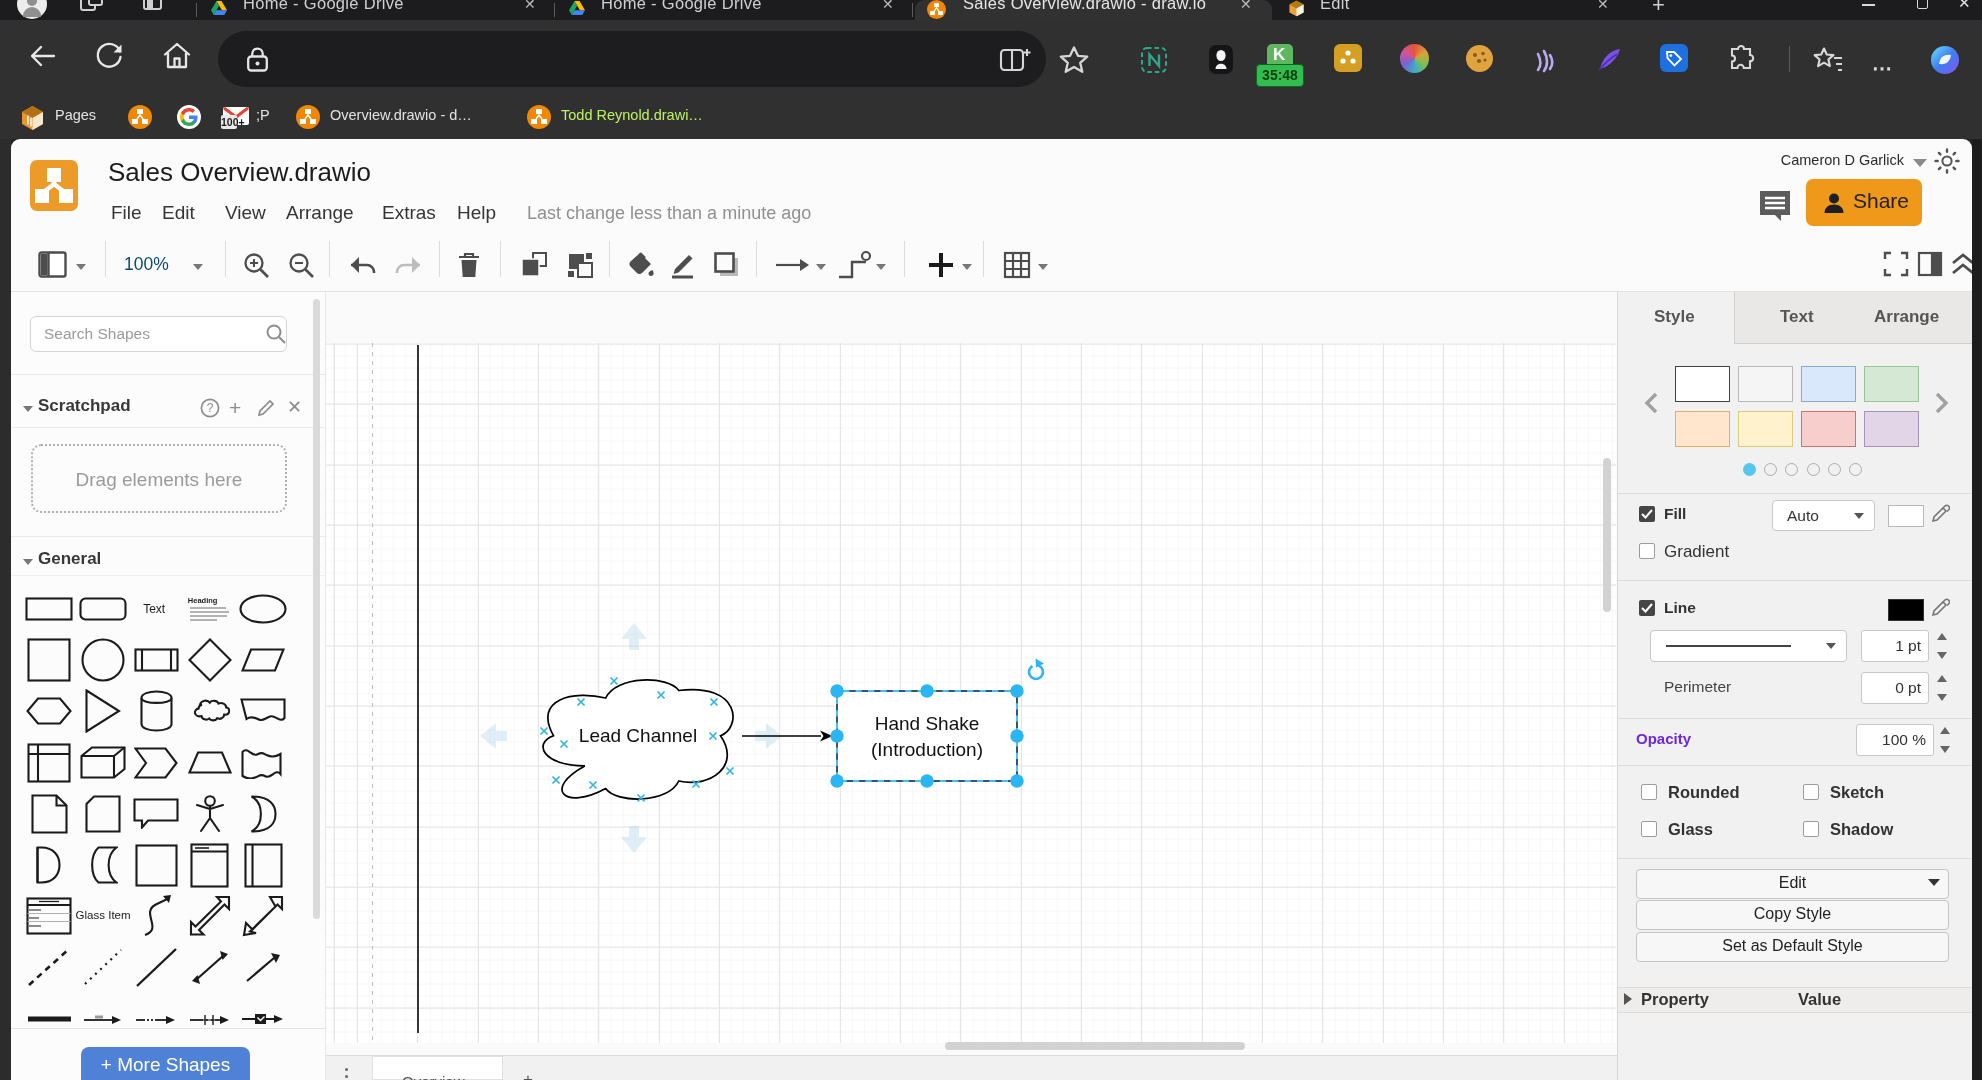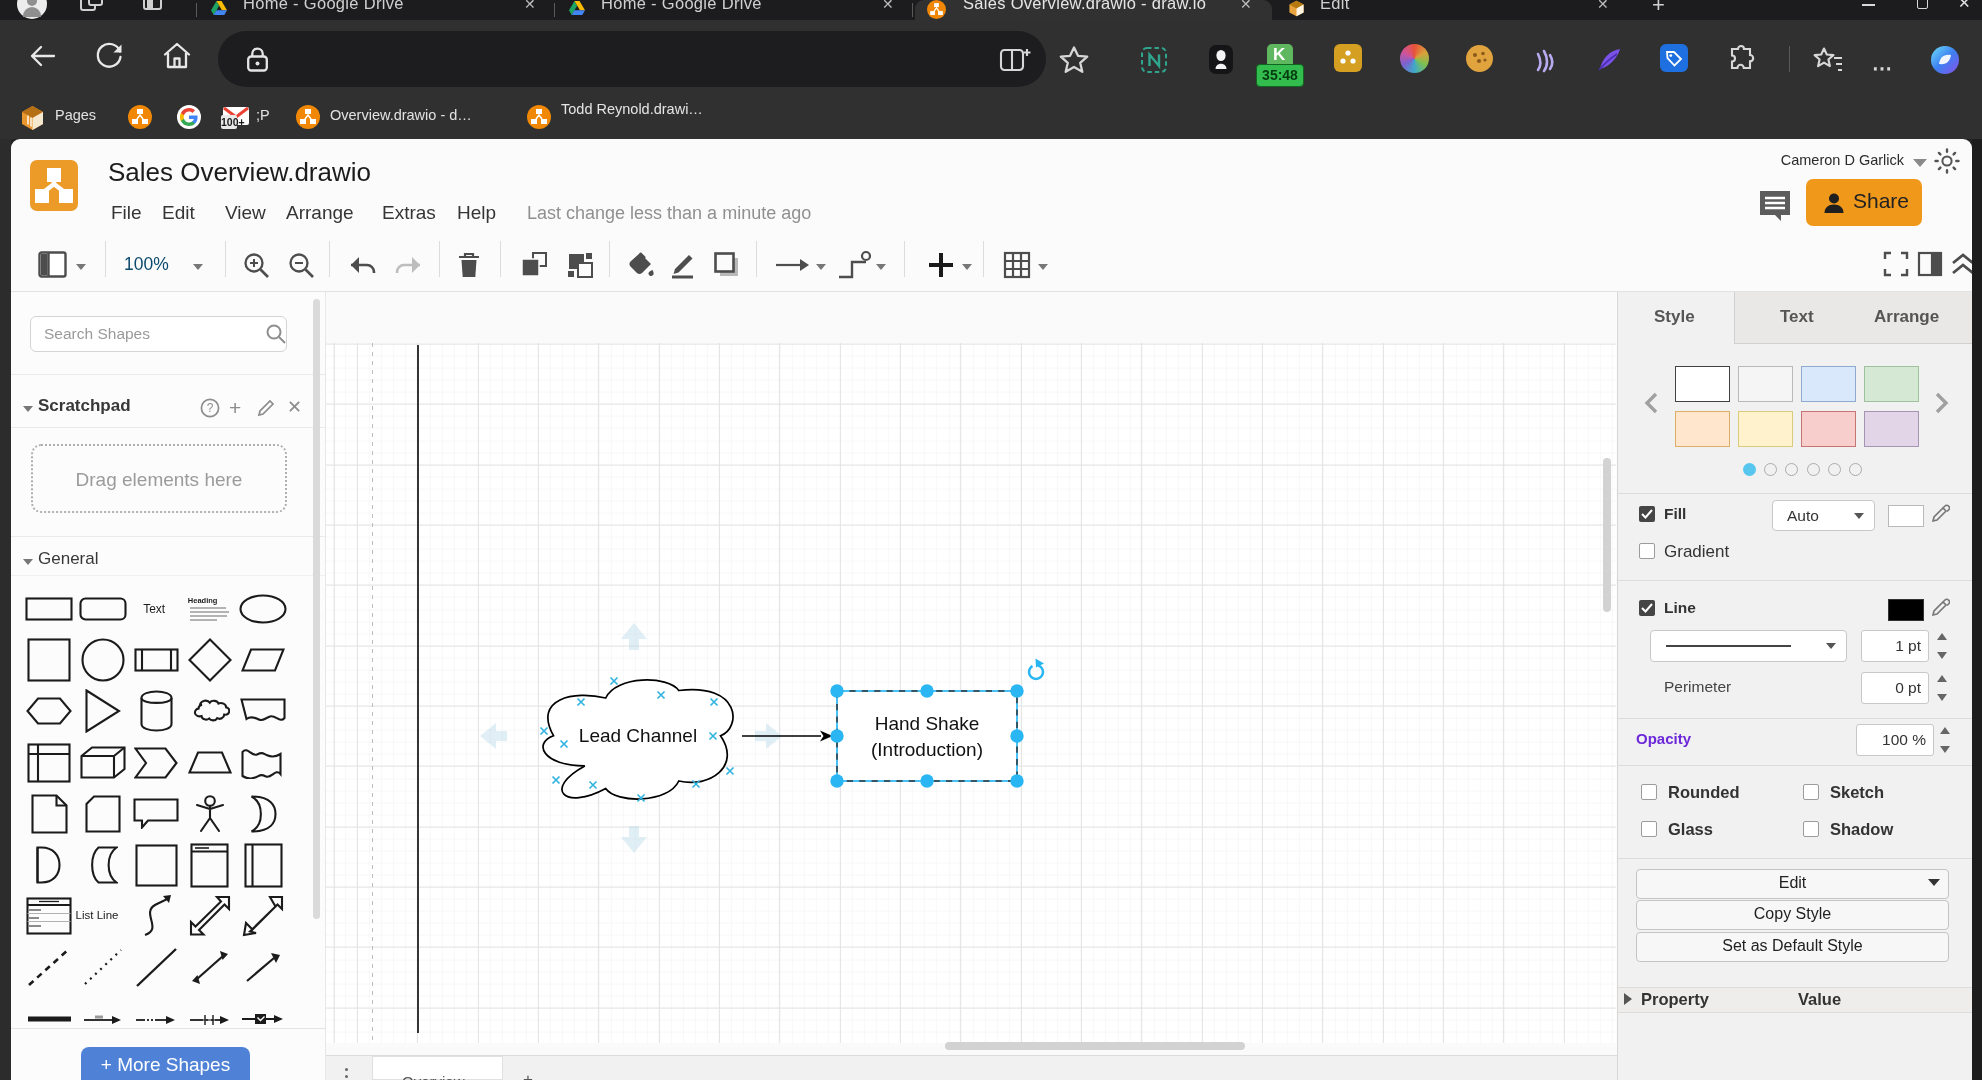--- a/index.html
+++ b/index.html
@@ -169,21 +169,21 @@
         <rect x="14" y="14" width="6" height="5" fill="#fff"></rect>
         <path d="M9 14l3-4 3 4" stroke="#fff" stroke-width="1.6" fill="none"></path>
       </svg></div>
     <div class="abs" style="left:330px;top:10px;color:#e2e2e2;font-size:14.5px">Overview.drawio - d…</div>
     <div class="abs" style="left:527px;top:8px;width:24px;height:24px;border-radius:50%;background:#f08705"><svg width="24" height="24" viewBox="0 0 24 24">
         <rect x="9" y="4" width="6" height="5" fill="#fff"></rect>
         <rect x="4" y="14" width="6" height="5" fill="#fff"></rect>
         <rect x="14" y="14" width="6" height="5" fill="#fff"></rect>
         <path d="M9 14l3-4 3 4" stroke="#fff" stroke-width="1.6" fill="none"></path>
       </svg></div>
-    <div class="abs" style="left:561px;top:4px;color:#e5e5e5;font-size:14.5px">Todd Reynold.drawi…</div>
+    <div class="abs" style="left:561px;top:10px;color:#bef264;font-size:14.5px">Todd Reynold.drawi…</div>
   </div>
 <div class="abs" style="left:0;top:139px;width:11px;height:941px;background:#2c2c2c"></div>
 <div class="abs" style="left:1972px;top:139px;width:10px;height:941px;background:#1d1d1d"></div>
 <div class="abs" style="left:11px;top:139px;width:1961px;height:941px;background:#fbfbfb;border-radius:9px 9px 0 0;overflow:hidden">
     <div class="abs" style="left:19px;top:21px;width:48px;height:51px;border-radius:7px;background:#ec9a28"></div>
     <svg style="position:absolute;left:19px;top:21px" width="48" height="51" viewBox="0 0 48 51">
       <rect x="17" y="8" width="14" height="14" fill="#fff"></rect>
       <rect x="5" y="29" width="14" height="14" fill="#fff"></rect>
       <rect x="29" y="29" width="14" height="14" fill="#fff"></rect>
       <path d="M24 20v4M24 24l-9 7M24 24l9 7" stroke="#fff" stroke-width="4.5" fill="none"></path>
@@ -342,21 +342,21 @@
       <path d="M2 16l1-4L13 2l3 3L6 15z" fill="none" stroke="#8d8d8d" stroke-width="1.7"></path>
     </svg>
     <div class="abs" style="left:276px;top:257px;font-size:18px;color:#8d8d8d">✕</div>
     <div class="abs" style="left:0;top:288px;width:314px;height:1px;background:#eaeaea"></div>
     <div class="abs" style="left:20px;top:305px;width:256px;height:69px;border:2px dotted #b0b0b0;border-radius:10px"></div>
     <div class="abs" style="left:20px;top:330px;width:256px;text-align:center;font-size:19px;color:#9b9b9b">Drag elements here</div>
     <div class="abs" style="left:0;top:397px;width:314px;height:1px;background:#eaeaea"></div>
     <svg style="position:absolute;left:11px;top:419px" width="12" height="8" viewBox="0 0 12 8">
       <path d="M1 1l5 6 5-6z" fill="#777"></path>
     </svg>
-    <div class="abs" style="left:27px;top:410px;font-size:17px;font-weight:normal;color:#383838">General</div>
+    <div class="abs" style="left:27px;top:410px;font-size:17px;font-weight:bold;color:#383838">General</div>
     <div class="abs" style="left:0;top:436px;width:314px;height:1px;background:#f0f0f0"></div>
     <svg style="position:absolute;left:14.0px;top:458.0px" width="48" height="24" viewBox="0 0 48 24">
       <rect x="1.5" y="1.5" width="45" height="21" style="stroke:#1b1b1b;stroke-width:2.1;fill:none"></rect>
     </svg>
     <svg style="position:absolute;left:67.6px;top:458.0px" width="48" height="24" viewBox="0 0 48 24">
       <rect x="1.5" y="1.5" width="45" height="21" rx="5" style="stroke:#1b1b1b;stroke-width:2.1;fill:none"></rect>
     </svg>
     <div class="abs" style="left:132.2px;top:463.0px;font-size:12px;color:#1b1b1b">Text</div>
     <div class="abs" style="left:176.8px;top:457.0px;font-size:7.5px;font-weight:bold;color:#1b1b1b">Heading</div>
     <svg style="position:absolute;left:176.8px;top:468.0px" width="44" height="16" viewBox="0 0 44 16">
@@ -450,21 +450,21 @@
       <rect x="1.5" y="1.5" width="36" height="42" style="stroke:#1b1b1b;stroke-width:2.1;fill:none"></rect>
       <path d="M8.5 1.5v42" style="stroke:#1b1b1b;stroke-width:2.1;fill:none"></path>
     </svg>
     <svg style="position:absolute;left:15.0px;top:758.2px" width="46" height="38" viewBox="0 0 46 38">
       <rect x="1.5" y="1.5" width="43" height="35" style="stroke:#1b1b1b;stroke-width:2.1;fill:none"></rect>
       <path d="M1.5 8h43" style="stroke:#1b1b1b;stroke-width:2.1;fill:none"></path>
       <path d="M13 4.5h20" stroke="#1b1b1b" stroke-width="1.3"></path>
       <path d="M3 13h12M3 21h10M3 29h12" stroke="#1b1b1b" stroke-width="1.2"></path>
       <path d="M1.5 16.5h43M1.5 24.5h43" stroke="#b0b0b0" stroke-width="1"></path>
     </svg>
-    <div class="abs" style="left:64.6px;top:770.2px;font-size:11.5px;color:#1b1b1b">List Line</div>
+    <div class="abs" style="left:64.6px;top:770.2px;font-size:11.5px;color:#1b1b1b">Glass Item</div>
     <svg style="position:absolute;left:130.2px;top:756.2px" width="30" height="42" viewBox="0 0 30 42">
       <path d="M4 40 C 22 34 0 18 14 10 C 20 6.5 24 6 27 3" style="stroke:#1b1b1b;stroke-width:2.1;fill:none"></path>
       <path d="M22 1l8-1-2 8z" fill="#1b1b1b"></path>
     </svg>
     <svg style="position:absolute;left:177.8px;top:756.2px" width="42" height="42" viewBox="0 0 42 42">
       <path d="M1.5 28.5 12 39.5l-4 .5 1 1.5h10l-1-10-1 4L7 25.5 30 9l-.5 4.5 8-1.5-4-10L30 5 7 21.5z" style="stroke:#1b1b1b;stroke-width:2.1;fill:none" transform="translate(0,0)" visibility="hidden"></path>
       <g style="stroke:#1b1b1b;stroke-width:2.1;fill:none">
         <path d="M12 41.5 1 30.5l5.5-1-.5-7 7 .5-1 5.5 18-18-5.5 1 .5-7 7 .5-1 5.5-18 18 5.5-1-.5 7-7-.5z" visibility="hidden"></path>
       </g>
       <path d="M28 2h12v12l-4.5-4.5L10 35l4.5 4.5H2V27l4.5 4.5L32 6.5z" style="stroke:#1b1b1b;stroke-width:2.1;fill:none"></path>

